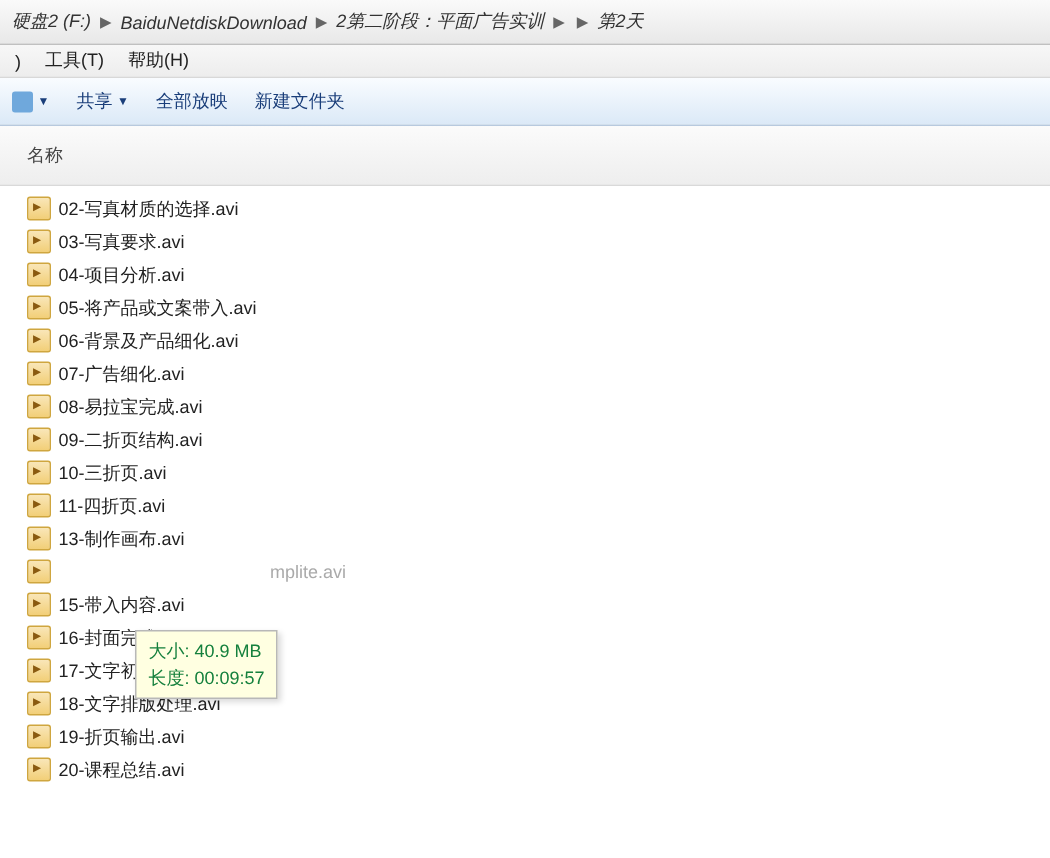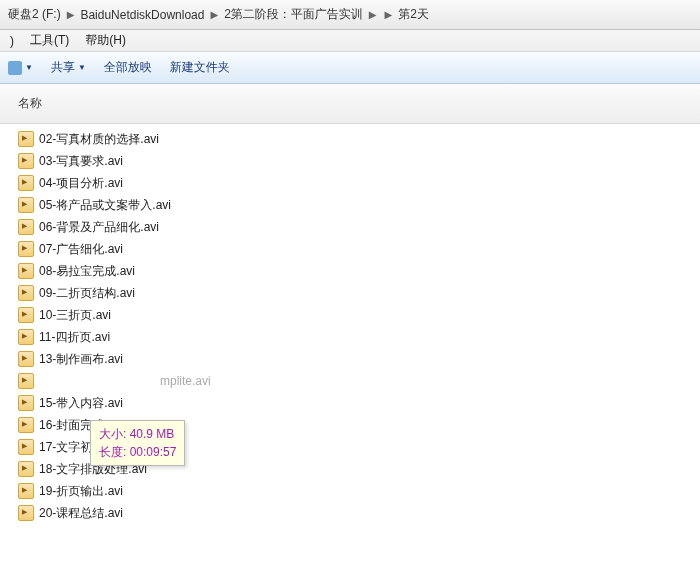--- a/index.html
+++ b/index.html
@@ -6,21 +6,21 @@
     body { width: 700px; height: 572px; background: #fff; font-size: 12px; overflow: hidden; }
     
     .addressbar {
       height: 30px;
       background: linear-gradient(#fafafa, #e8e8e8);
       border-bottom: 1px solid #c0c0c0;
       display: flex;
       align-items: center;
       padding: 0 6px;
     }
-    .crumb { display: flex; align-items: center; color: #333; padding: 0 2px; cursor: default; }
+    .crumb { display: flex; align-items: center; color: #333; padding: 0 2px; cursor: default; font-style: italic; }
     .chev { color: #666; padding: 0 4px; font-size: 10px; }
     
     .menubar {
       height: 22px;
       background: linear-gradient(#f7f7f7, #ededed);
       border-bottom: 1px solid #d8d8d8;
       display: flex;
       align-items: center;
       padding: 0 2px;
     }
@@ -74,21 +74,21 @@
     }
     .file-name { color: #222; white-space: nowrap; }
     
     .tooltip {
       position: absolute;
       left: 90px; top: 420px;
       background: #ffffe1;
       border: 1px solid #b8b8b8;
       padding: 4px 8px;
       font-size: 12px;
-      color: #a21caf;
+      color: #15803d;
       line-height: 1.5;
       box-shadow: 2px 2px 4px rgba(0,0,0,0.15);
       z-index: 10;
     }
     .ghost { color: #aaa; position: absolute; left: 115px; }
   </style>
 </head>
 <body>
 
 <div class="addressbar">
@@ -165,21 +165,21 @@
     <div class="file-row">
       <span class="file-icon"></span>
       <span class="file-name">11-四折页.avi</span>
     </div>
     <div class="file-row">
       <span class="file-icon"></span>
       <span class="file-name">13-制作画布.avi</span>
     </div>
     <div class="file-row">
       <span class="file-icon"></span>
-      <span class="ghost" style="position: absolute; left: 142px;">mplite.avi</span>
+      <span class="ghost" style="position: absolute; left: 162px;">mplite.avi</span>
     </div>
     <div class="file-row">
       <span class="file-icon"></span>
       <span class="file-name">15-带入内容.avi</span>
     </div>
     <div class="file-row">
       <span class="file-icon"></span>
       <span class="file-name">16-封面完成.avi</span>
     </div>
     <div class="file-row">

